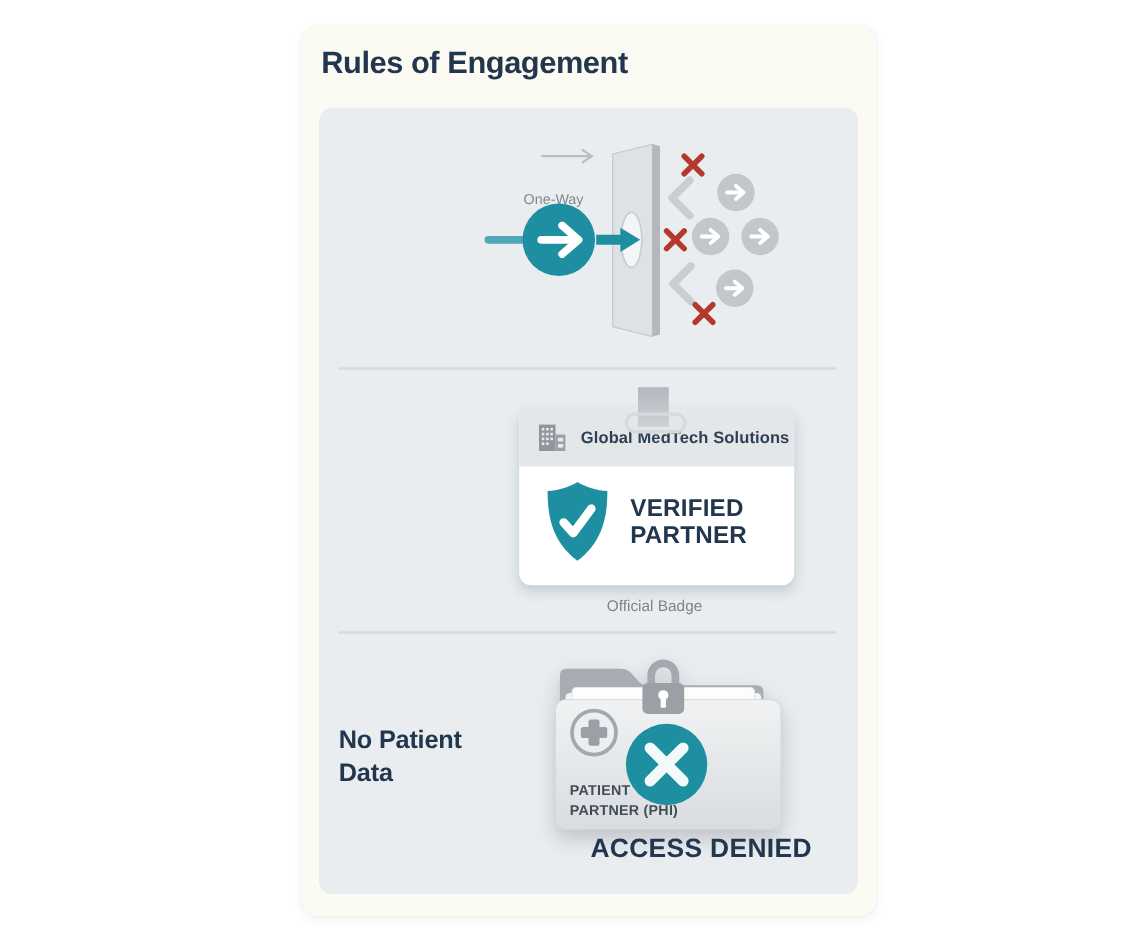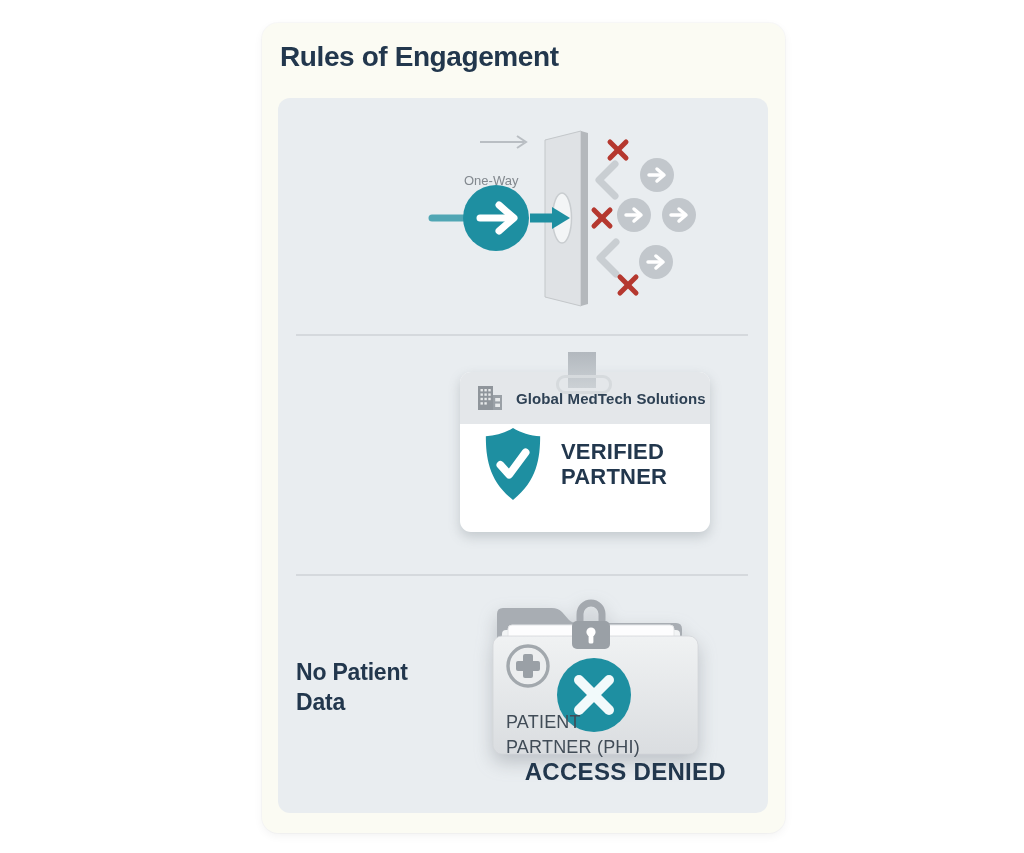--- a/index.html
+++ b/index.html
@@ -1,21 +1,21 @@
 <!DOCTYPE html>
 <html style="--teal: #1e8fa1; --navy: #22374d; --red: #b5382f; --gray_circle: #c2c7cc; --panel: #e9edf0; --card: #fbfbf3; --muted: #82888e; --text_dark: #414c57; --header_strip: #e4e7ea;"><head>
 <meta charset="utf-8">
 <style>
   html,body{margin:0;padding:0;background:#ffffff;}
   body{width:1024px;height:853px;overflow:hidden;
        font-family:"Liberation Sans","DejaVu Sans",sans-serif;
        -webkit-font-smoothing:antialiased;}
   .stage{position:relative;width:1024px;height:853px;background:#fff;}
 
-  .card{position:absolute;left:262px;top:23px;width:523px;height:810px;
+  .card{position:absolute;left:274px;top:23px;width:523px;height:810px;
         background:var(--card,#fbfbf3);border-radius:16px;
         box-shadow:0 0 0 1px rgba(0,0,0,0.025), 0 3px 10px rgba(0,0,0,0.05);}
   .title{position:absolute;left:18px;top:18px;margin:0;
          font-size:28px;font-weight:700;letter-spacing:-0.4px;
          color:var(--navy,#22374d);}
 
   .panel{position:absolute;left:16px;top:75px;width:490px;height:715px;
          background:var(--panel,#e9edf0);border-radius:12px;}
 
   .divider{position:absolute;left:18px;width:452px;height:2px;
@@ -35,31 +35,31 @@
          background:linear-gradient(#b2b8be,#ccd1d5);z-index:3;}
   .slot{position:absolute;left:278px;top:277px;width:50px;height:13px;
         border:3px solid #d6dadd;border-radius:9px;z-index:4;}
   .badge{position:absolute;left:182px;top:274px;width:250px;height:160px;
          background:#ffffff;border-radius:11px;z-index:2;
          box-shadow:0 5px 12px rgba(100,110,120,0.28);}
   .badge-header{height:52px;background:var(--header_strip,#e4e7ea);
                 border-radius:11px 11px 0 0;display:flex;align-items:center;
                 padding:0 0 0 15px;gap:11px;box-sizing:border-box;}
   .company{font-size:15px;font-weight:600;color:#2e4154;letter-spacing:0.1px;}
-  .badge-body{display:flex;align-items:center;gap:16px;padding:1px 12px 12px 21px;}
+  .badge-body{display:flex;align-items:center;gap:16px;padding:11px 12px 12px 21px;}
   .badge-text{font-size:22px;font-weight:800;line-height:1.14;
               letter-spacing:0.2px;color:var(--navy,#22374d);}
   .caption{position:absolute;left:182px;top:444px;width:246px;text-align:center;
            font-size:14px;color:#7d848b;}
 
   
   .g-folder{position:absolute;left:214px;top:494px;
             filter:drop-shadow(0 8px 9px rgba(110,116,122,0.35));}
   .folder-label{position:absolute;left:228px;top:612px;z-index:2;
-                font-size:18px;font-weight:400;line-height:1.4;
+                font-size:13px;font-weight:700;line-height:1.4;
                 letter-spacing:0.2px;color:var(--text_dark,#414c57);}
   .denied{position:absolute;left:180px;top:660px;width:268px;text-align:right;
           font-size:24px;font-weight:800;letter-spacing:0.3px;
           color:var(--navy,#22374d);}
 </style>
 </head>
 <body>
 
 <div class="stage">
   <div class="card">
@@ -153,20 +153,21 @@
             <path d="M20 41 L29 51 L46 28" fill="none" stroke="#ffffff" stroke-width="8" stroke-linecap="round" stroke-linejoin="round"></path>
           </svg>
           <div class="badge-text">
             <div>VERIFIED</div>
             <div>PARTNER</div>
           </div>
         </div>
       </div>
       <div class="slot"></div>
 
+      <div class="caption">Official Badge</div>
 
       <div class="divider" style="top:476px"></div>
 
       <div class="sec-label" style="top:560px">No Patient Data</div>
 
       <svg class="g-folder" width="210" height="165" viewBox="0 0 210 165">
         <defs>
           <linearGradient id="frontg" x1="0" y1="0" x2="0" y2="1">
             <stop offset="0" stop-color="#f0f2f3"></stop>
             <stop offset="1" stop-color="#dadde0"></stop>

